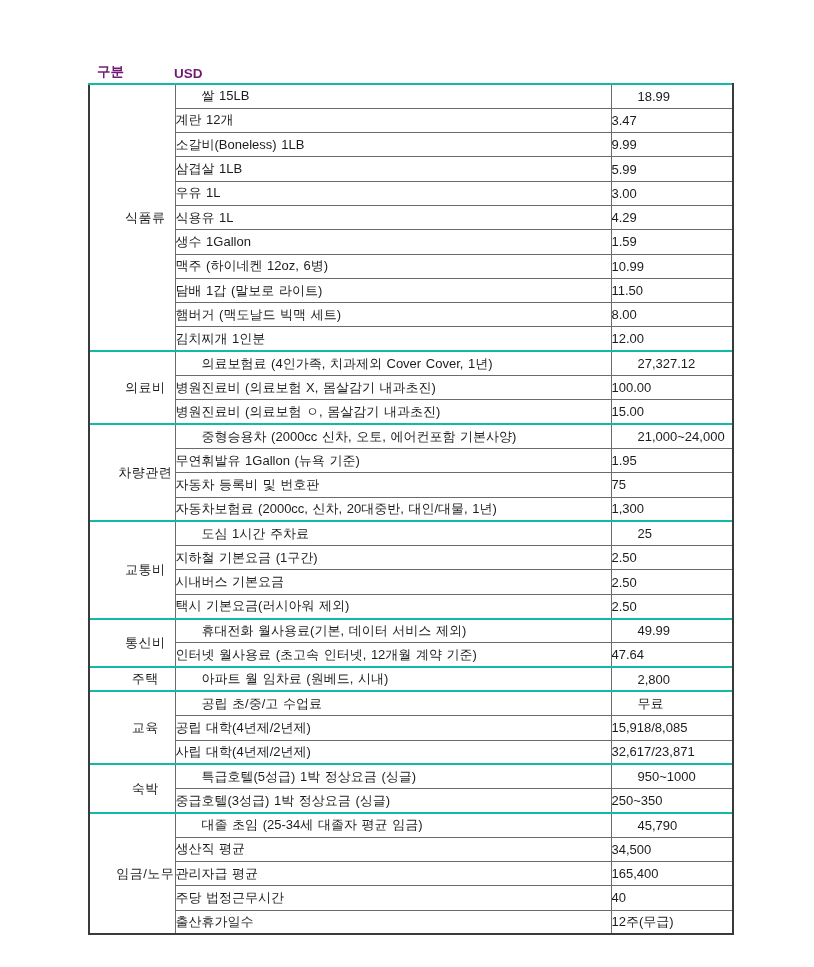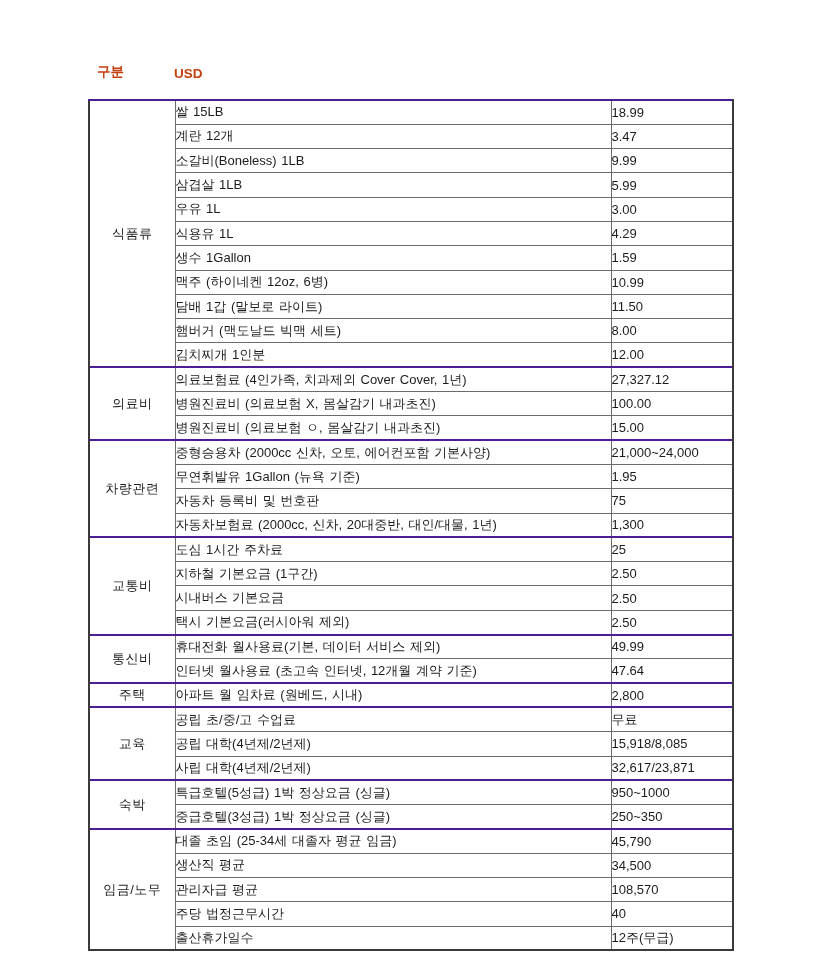--- a/index.html
+++ b/index.html
@@ -16,45 +16,45 @@
     overflow: hidden;
   }
   .table-wrap {
     position: absolute;
     left: 88px; top: 60px; width: 644px;
   }
   .head-row {
     display: flex;
     align-items: flex-end;
     height: 21px;
-    margin-bottom: 18px;
+    margin-bottom: 2px;
     font-weight: bold;
     font-size: 13.5px;
-    color: #c2410c;
+    color: #701a75;
   }
   .head-cat  { width: 86px;  padding-left: 9px;  text-align: left; }
   .head-item { width: 436px; text-align: center; white-space: pre; letter-spacing: 0.5px; }
   .head-usd  { width: 122px; padding-right: 13px; text-align: left; }
   table.cost-table {
     border-collapse: collapse;
     table-layout: fixed;
     width: 644px;
     font-size: 13px;
   }
   table.cost-table td {
     border: 1px solid #6b6b6b;
     height: 24.3px;
     padding: 0;
     vertical-align: middle;
     color: #1c1c1c;
     overflow: hidden;
     white-space: nowrap;
   }
   table.cost-table { border: 2px solid #3a3a3a; }
-  table.cost-table tr.group-start td { border-top: 2px solid #4c1d95; }
+  table.cost-table tr.group-start td { border-top: 2px solid #14b8a6; padding-left: 26px; }
   td.cat-cell {
     text-align: center;
     letter-spacing: 0.5px;
     border-left: 2px solid #3a3a3a !important;
   }
   td.item-cell { padding-left: 9px; text-align: left; word-spacing: 1px; }
   td.usd-cell  { padding-right: 9px; text-align: left; border-right: 2px solid #3a3a3a !important; }
 </style>
 </head>
 <body>
@@ -206,21 +206,21 @@
             <td class="cat-cell" rowspan="5">임금/노무</td>
             <td class="item-cell">대졸 초임 (25-34세 대졸자 평균 임금)</td>
             <td class="usd-cell">45,790</td>
           </tr>
           <tr>
             <td class="item-cell">생산직 평균</td>
             <td class="usd-cell">34,500</td>
           </tr>
           <tr>
             <td class="item-cell">관리자급 평균</td>
-            <td class="usd-cell">108,570</td>
+            <td class="usd-cell">165,400</td>
           </tr>
           <tr>
             <td class="item-cell">주당 법정근무시간</td>
             <td class="usd-cell">40</td>
           </tr>
           <tr>
             <td class="item-cell">출산휴가일수</td>
             <td class="usd-cell">12주(무급)</td>
           </tr>
         </tbody>

